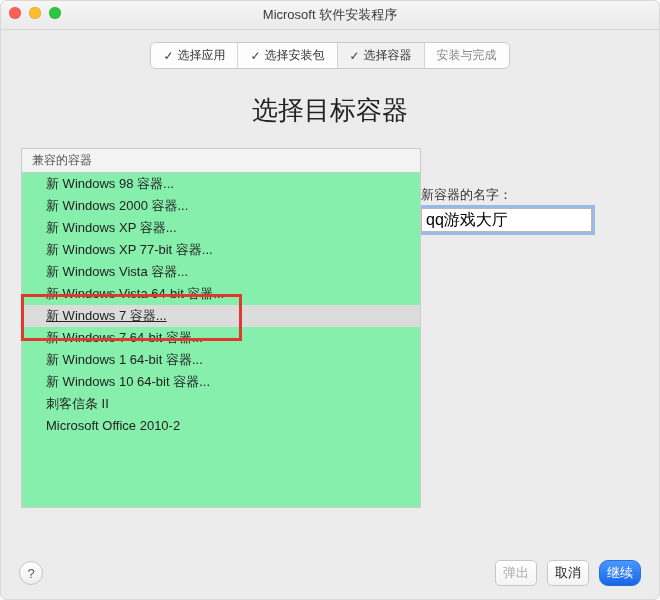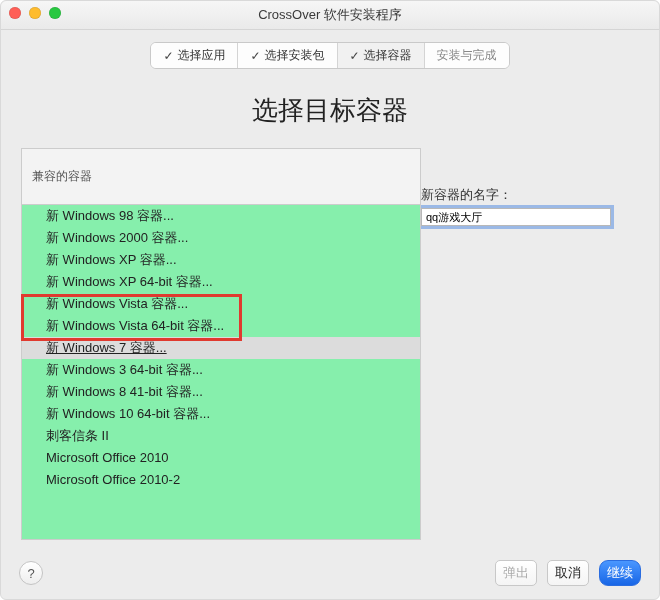--- a/index.html
+++ b/index.html
@@ -101,21 +101,21 @@
     align-items: flex-start;
     padding: 0 20px;
   }
 
   
   .listbox-wrap {
     position: relative;
     width: 400px;
   }
   .listbox-header {
-    padding: 19px 10px;
+    padding: 3px 10px;
     font-size: 12px;
     color: #555;
     background: #f3f3f3;
     border: 1px solid #cccccc;
     border-bottom: none;
     border-radius: 0;
   }
   .listbox {
     border: 1px solid #cccccc;
     background: #86efac;
@@ -148,22 +148,22 @@
   .right-panel {
     flex: 1;
     padding-top: 38px;
   }
   .field-label {
     font-size: 13px;
     color: #333;
     margin-bottom: 4px;
   }
   .text-input {
-    width: 190px;
-    font-size: 11px;
+    width: 171px;
+    font-size: 16px;
     padding: 2px 4px;
     border: 1px solid #b8b8b8;
     outline: 3px solid #9bb9e6;
     outline-offset: 0px;
     border-radius: 0;
     background: #fff;
     font-family: inherit;
     box-sizing: border-box;
   }
 
@@ -214,21 +214,21 @@
 <body>
 
 <div class="window">
 
   <div class="title-bar">
     <div class="traffic-lights">
       <div class="dot red"></div>
       <div class="dot yellow"></div>
       <div class="dot green"></div>
     </div>
-    <div class="title-text">CrossOver 软件安装程序</div>
+    <div class="title-text">Microsoft 软件安装程序</div>
   </div>
 
   <div class="steps">
     <div class="steps-inner">
       <div class="step">
         <span class="check">✓</span>
         <span>选择应用</span>
       </div>
       <div class="step">
         <span class="check">✓</span>
@@ -247,29 +247,28 @@
   <div class="page-heading">选择目标容器</div>
 
   <div class="content">
 
     <div class="listbox-wrap">
       <div class="listbox-header">兼容的容器</div>
       <div class="listbox" id="listbox">
           <div class="item">新 Windows 98 容器...</div>
           <div class="item">新 Windows 2000 容器...</div>
           <div class="item">新 Windows XP 容器...</div>
-          <div class="item">新 Windows XP 64-bit 容器...</div>
+          <div class="item">新 Windows XP 77-bit 容器...</div>
           <div class="item">新 Windows Vista 容器...</div>
           <div class="item">新 Windows Vista 64-bit 容器...</div>
           <div class="item selected">新 Windows 7 容器...</div>
-          <div class="item">新 Windows 3 64-bit 容器...</div>
-          <div class="item">新 Windows 8 41-bit 容器...</div>
+          <div class="item">新 Windows 7 64-bit 容器...</div>
+          <div class="item">新 Windows 1 64-bit 容器...</div>
           <div class="item">新 Windows 10 64-bit 容器...</div>
           <div class="item">刺客信条 II</div>
-          <div class="item">Microsoft Office 2010</div>
           <div class="item">Microsoft Office 2010-2</div>
         </div>
       <div class="highlight-box" id="hlbox" style="top: 146px; left: 0px; width: 221px; height: 47px;"></div>
     </div>
 
     <div class="right-panel">
       <div class="field-label">新容器的名字：</div>
       <input class="text-input" type="text" value="qq游戏大厅" style="">
     </div>
 

